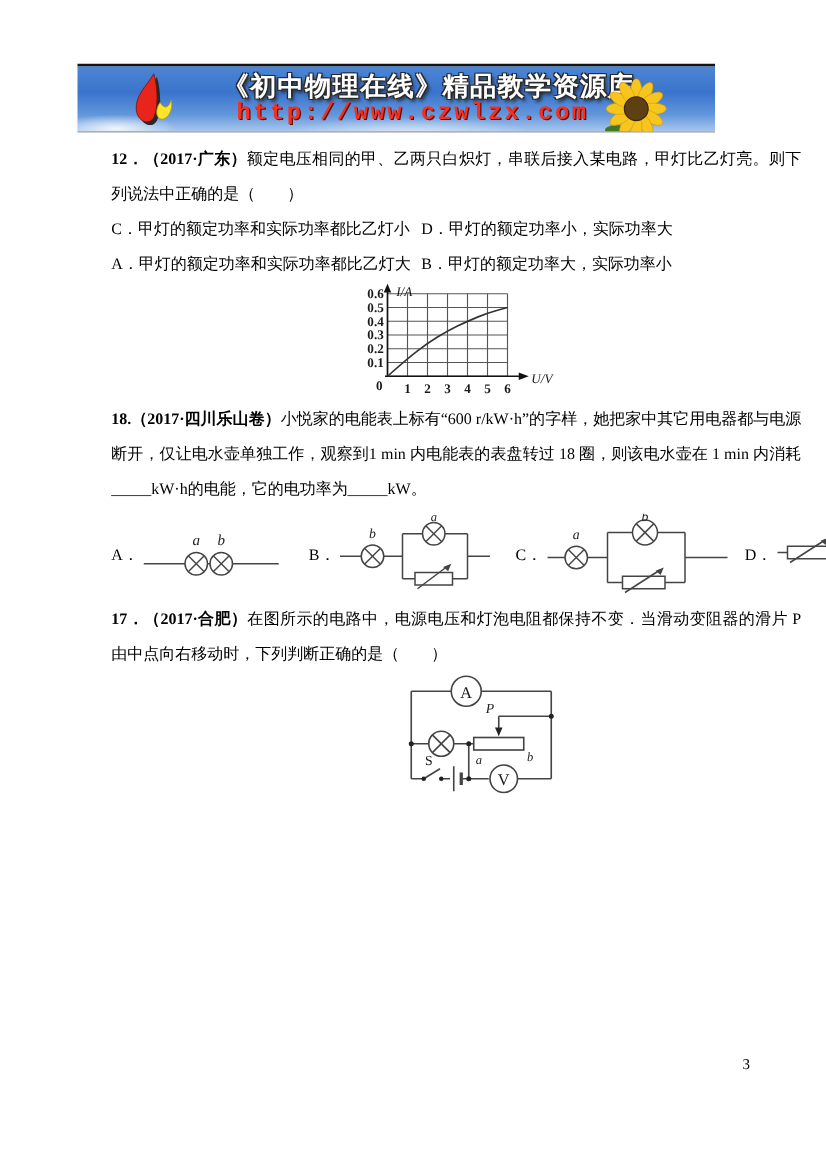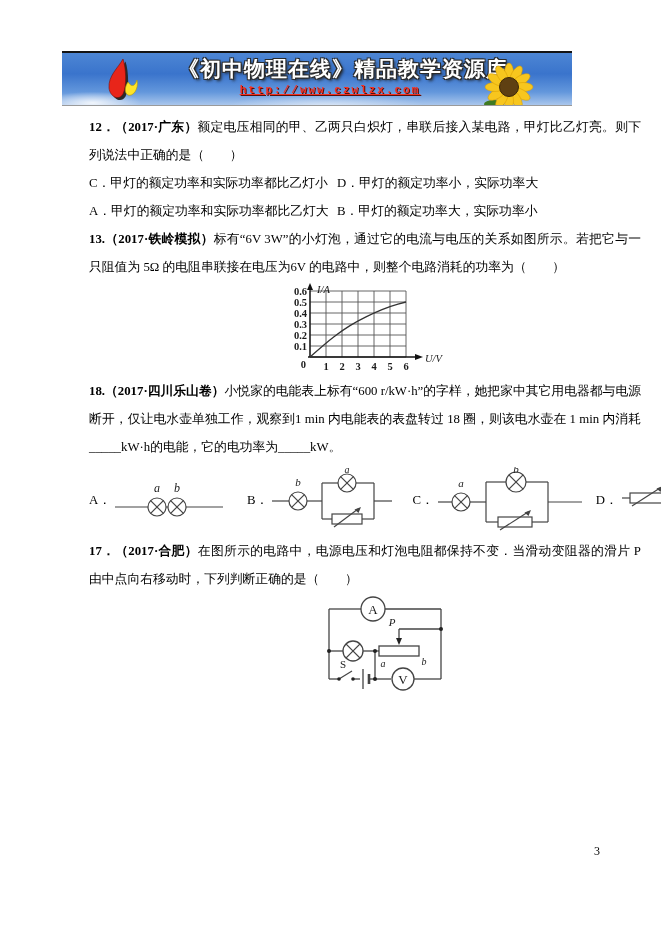--- a/index.html
+++ b/index.html
@@ -19,22 +19,22 @@
   }
   .logo{position:absolute;left:36px;top:2px}
   .banner-text{position:absolute;left:116px;top:4px;width:304px;text-align:center}
   .banner-title{
     font-size:21px;font-weight:bold;color:#fff;letter-spacing:1px;line-height:24px;
     text-shadow:1px 1px 0 #2a2a2a,-1px -1px 0 #2a2a2a,1px -1px 0 #2a2a2a,-1px 1px 0 #2a2a2a,2px 2px 3px #222;
     white-space:nowrap;
   }
   .banner-url{
     font-family:"Liberation Mono","DejaVu Sans Mono",monospace;
-    font-size:11px;font-weight:bold;color:#f53022;letter-spacing:2px;line-height:19px;
-    text-shadow:1px 1px 0 #5a1008;white-space:nowrap;cursor:pointer;text-decoration:underline;
+    font-size:19px;font-weight:bold;color:#f53022;letter-spacing:2px;line-height:19px;
+    text-shadow:1px 1px 0 #5a1008;white-space:nowrap;cursor:pointer;
   }
   .sunflower{position:absolute;right:30px;top:9px}
   
   .content{
     position:absolute;left:57px;top:113px;width:552px;
     font-size:12.8px;line-height:28px;text-align:justify;margin-left:32px;
   }
   .content p{margin:0}
   .qhead{font-weight:bold}
   .optrow{display:flex}
@@ -95,21 +95,20 @@
       <span class="w248">C．甲灯的额定功率和实际功率都比乙灯小</span>
       <span>D．甲灯的额定功率小，实际功率大</span>
     </div>
     <div class="optrow">
       <span class="w248">A．甲灯的额定功率和实际功率都比乙灯大</span>
       <span>B．甲灯的额定功率大，实际功率小</span>
     </div>
   </div>
 
   <div>
-    <p><b class="qhead">13.（2017·铁岭模拟）</b><span>标有“6V 3W”的小灯泡，通过它的电流与电压的关系如图所示。若把它与一只阻值为 5Ω 的电阻串联接在电压为6V 的电路中，则整个电路消耗的功率为（　　）</span></p>
     <div class="chart-wrap">
       <svg id="iu-chart" width="178" height="92" viewBox="0 0 178 92">
           <line x1="30" y1="8" x2="30" y2="74" stroke="#555" stroke-width="0.9"></line>
           <line x1="46" y1="8" x2="46" y2="74" stroke="#555" stroke-width="0.9"></line>
           <line x1="62" y1="8" x2="62" y2="74" stroke="#555" stroke-width="0.9"></line>
           <line x1="78" y1="8" x2="78" y2="74" stroke="#555" stroke-width="0.9"></line>
           <line x1="94" y1="8" x2="94" y2="74" stroke="#555" stroke-width="0.9"></line>
           <line x1="110" y1="8" x2="110" y2="74" stroke="#555" stroke-width="0.9"></line>
           <line x1="126" y1="8" x2="126" y2="74" stroke="#555" stroke-width="0.9"></line>
           <line x1="30" y1="8" x2="126" y2="8" stroke="#555" stroke-width="0.9"></line>

